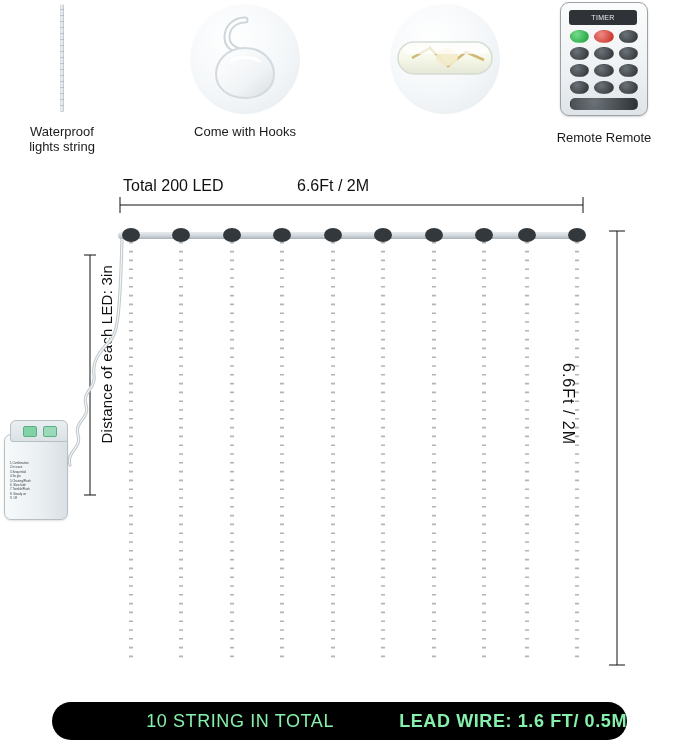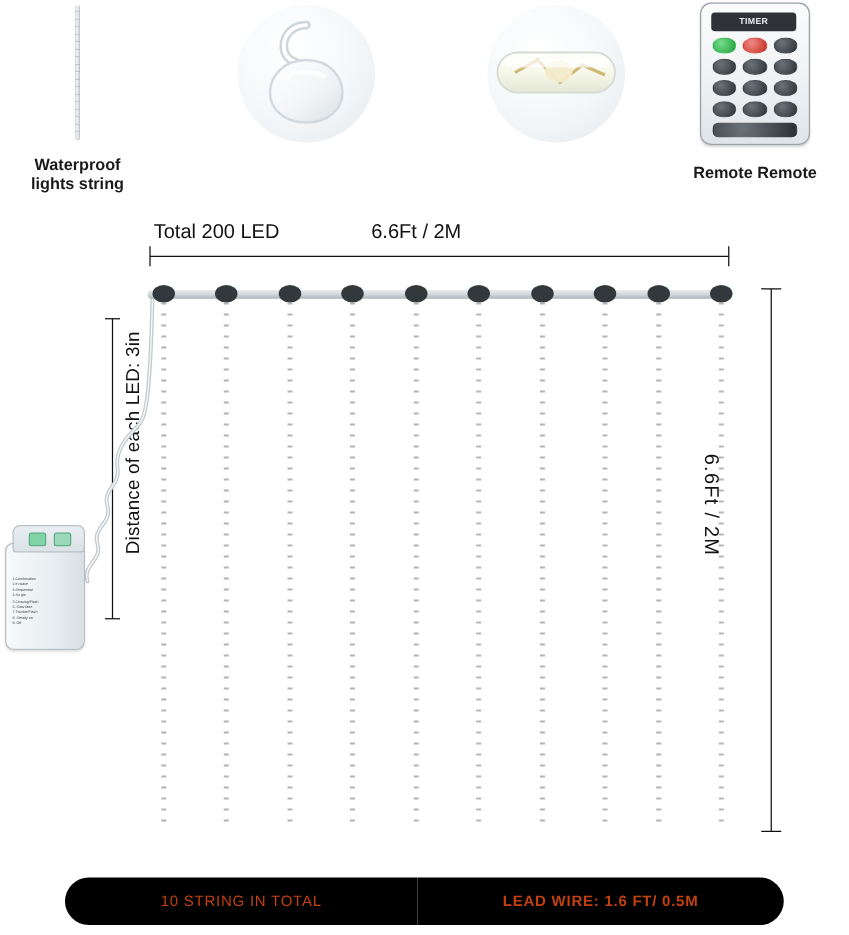--- a/index.html
+++ b/index.html
@@ -13,21 +13,20 @@
     position: relative;
     font-family: "Liberation Sans", sans-serif;
     color: #111111;
     overflow: hidden;
   }
 
   
   .feature {
     position: absolute;
     text-align: center;
-    font-weight: bold;
   }
   .feature-caption {
     font-size: 13px;
     line-height: 15px;
     color: #1a1a1a;
     white-space: pre-line;
   }
 
   
   #feat-waterproof { left: 2px; top: 0; width: 120px; }
@@ -192,25 +191,25 @@
     width: 52px;
     font-size: 2.9px;
     line-height: 4.4px;
     color: #3a4045;
   }
 
   
   .banner {
     position: absolute;
     background: #000000;
-    color: #c2410c;
+    color: #86efac;
     display: flex;
     align-items: center;
-    justify-content: center;
-    font-size: 12px;
+    justify-content: flex-end;
+    font-size: 18px;
     letter-spacing: 0.6px;
   }
   #banner-strings {
     left: 52px;
     top: 702px;
     width: 282px;
     height: 38px;
     border-radius: 19px 0 0 19px;
   }
   #banner-lead {
@@ -243,20 +242,21 @@
           <stop offset="60%" stop-color="#f1f4f6"></stop>
           <stop offset="100%" stop-color="#d8dee2"></stop>
         </linearGradient>
       </defs>
       <path d="M55 16 C44 16 37 24 37 33 C37 40 41 44 47 46" fill="none" stroke="#cfd6db" stroke-width="7" stroke-linecap="round"></path>
       <path d="M55 16 C44 16 37 24 37 33 C37 40 41 44 47 46" fill="none" stroke="#ffffff" stroke-width="3" stroke-linecap="round"></path>
       <path d="M55 44 C36 44 26 58 26 70 C26 84 38 94 55 94 C72 94 84 84 84 70 C84 58 74 44 55 44 Z" fill="url(#hookg)" stroke="#d3dadf" stroke-width="2"></path>
       <path d="M40 58 C46 52 64 52 70 58" fill="none" stroke="#ffffff" stroke-width="3" opacity="0.9"></path>
     </svg>
   </div>
+  <div class="feature-caption">Come with Hooks</div>
 </div>
 
 <div class="feature" id="feat-led">
   <div class="circle-art">
     <svg class="led-svg" width="110" height="110" viewBox="0 0 110 110" aria-hidden="true">
       <defs>
         <linearGradient id="ledg" x1="0" y1="0" x2="0" y2="1">
           <stop offset="0%" stop-color="#ffffff"></stop>
           <stop offset="50%" stop-color="#f6f8e9"></stop>
           <stop offset="100%" stop-color="#e4e7d6"></stop>

